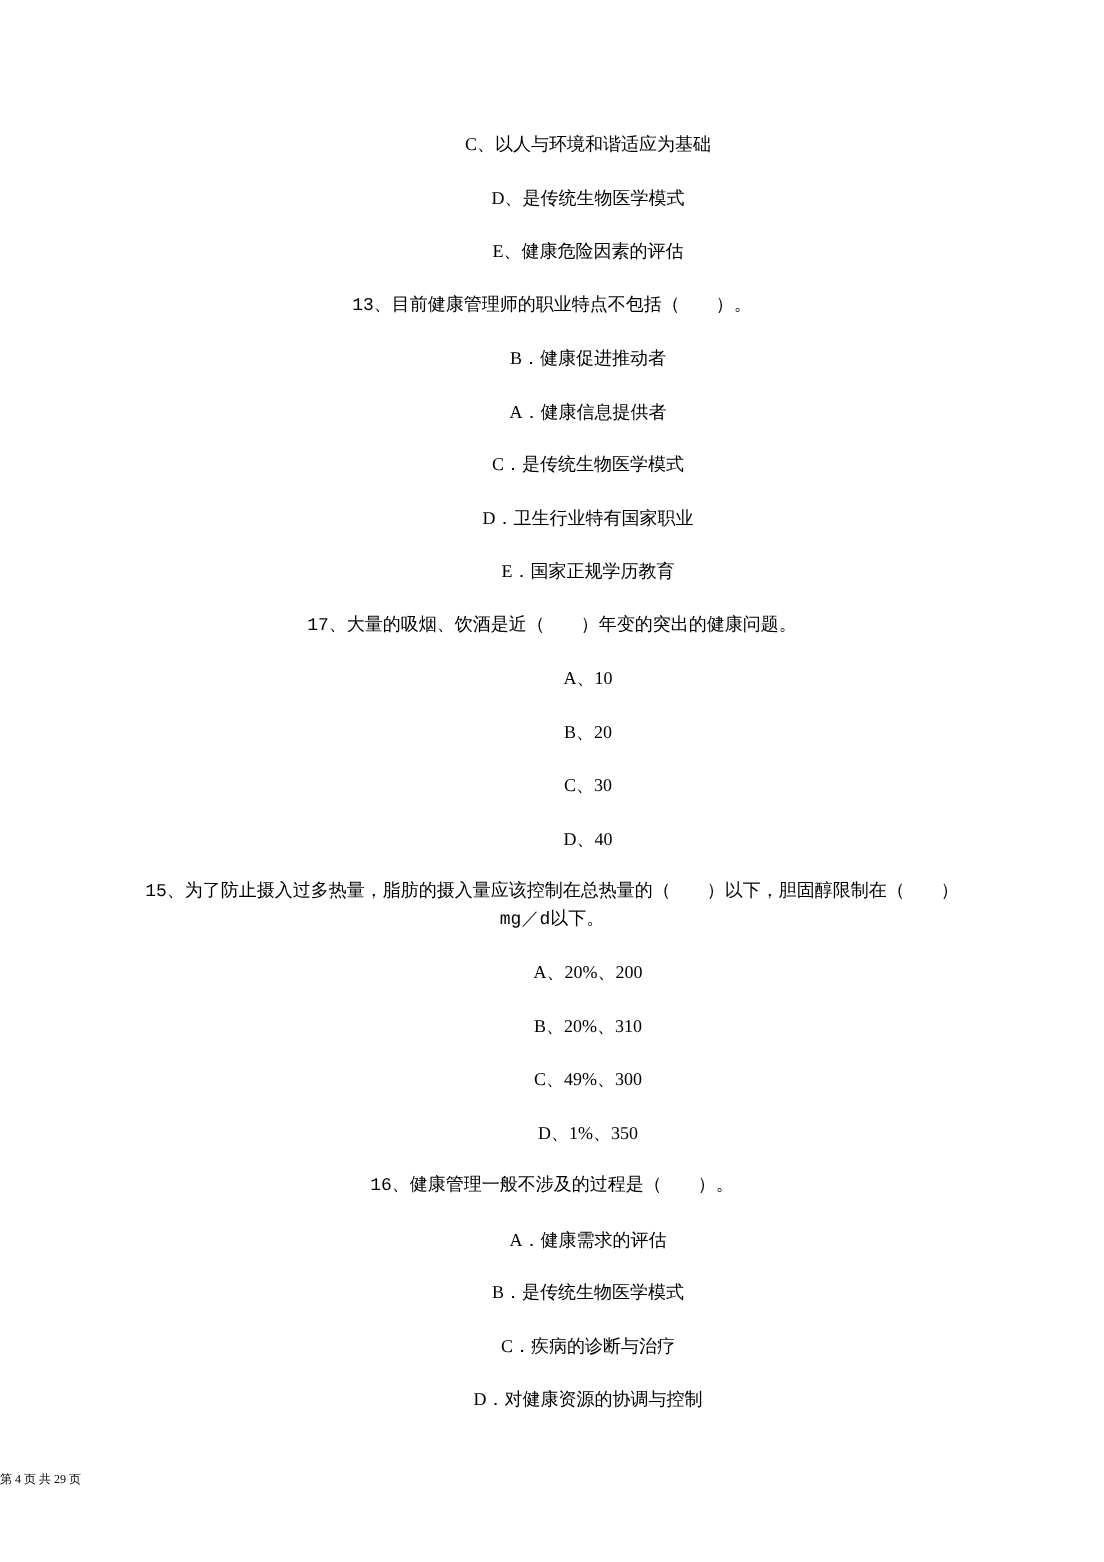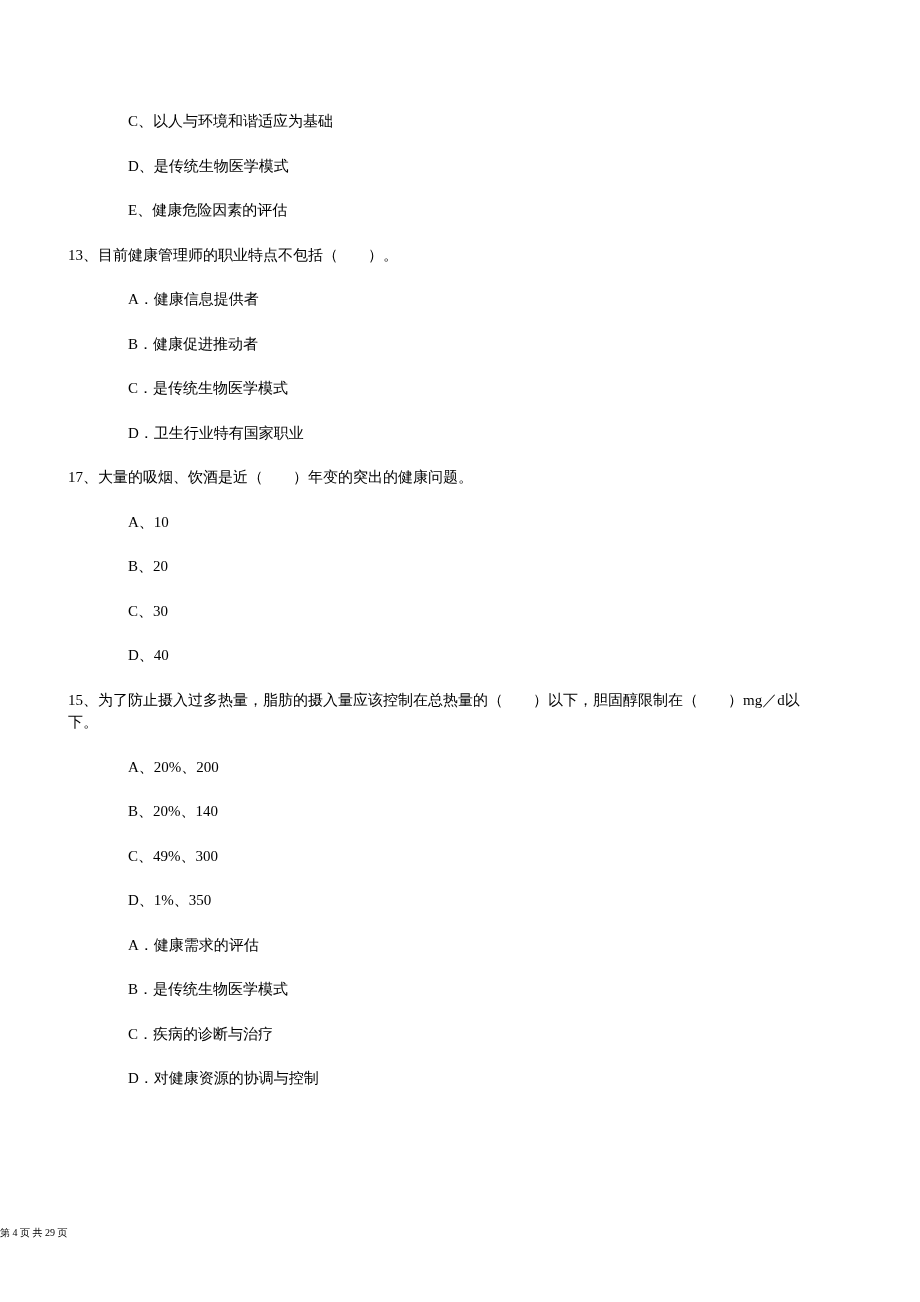--- a/index.html
+++ b/index.html
@@ -8,67 +8,71 @@
     background: #fff;
     font-family: "SimSun", "宋体", serif;
     font-size: 15px;
     color: #000;
     width: 920px;
     height: 1302px;
     position: relative;
     box-sizing: border-box;
   }
   .page {
-    padding: 110px 120px 0 68px;
+    padding: 110px 120px 0 120px;
     line-height: 1.5;
+    text-align: center;
   }
   .option {
     padding-left: 60px;
     margin-bottom: 22px;
   }
   .question {
     margin-bottom: 22px;
     margin-top: 4px;
+    font-family: Liberation Mono, monospace;
   }
   .footer {
     position: absolute;
     bottom: 62px;
     left: 0;
     width: 100%;
     text-align: left;
     font-size: 10px;
   }
 </style>
 </head>
 <body>
 
 <div class="page">
 
   <div class="option">C、以人与环境和谐适应为基础</div>
   <div class="option">D、是传统生物医学模式</div>
   <div class="option">E、健康危险因素的评估</div>
 
   <div class="question">13、目前健康管理师的职业特点不包括（　　）。</div>
+  <div class="option">B．健康促进推动者</div>
   <div class="option">A．健康信息提供者</div>
-  <div class="option">B．健康促进推动者</div>
   <div class="option">C．是传统生物医学模式</div>
   <div class="option">D．卫生行业特有国家职业</div>
+  <div class="option">E．国家正规学历教育</div>
 
   <div class="question">17、大量的吸烟、饮酒是近（　　）年变的突出的健康问题。</div>
   <div class="option">A、10</div>
   <div class="option">B、20</div>
   <div class="option">C、30</div>
   <div class="option">D、40</div>
 
   <div class="question">15、为了防止摄入过多热量，脂肪的摄入量应该控制在总热量的（　　）以下，胆固醇限制在（　　）mg／d以下。</div>
   <div class="option">A、20%、200</div>
-  <div class="option">B、20%、140</div>
+  <div class="option">B、20%、310</div>
   <div class="option">C、49%、300</div>
   <div class="option">D、1%、350</div>
 
+  <div class="question">16、健康管理一般不涉及的过程是（　　）。</div>
   <div class="option">A．健康需求的评估</div>
   <div class="option">B．是传统生物医学模式</div>
   <div class="option">C．疾病的诊断与治疗</div>
   <div class="option">D．对健康资源的协调与控制</div>
 
 </div>
 
 <div class="footer">第 4 页 共 29 页</div>
 
 </body></html>

